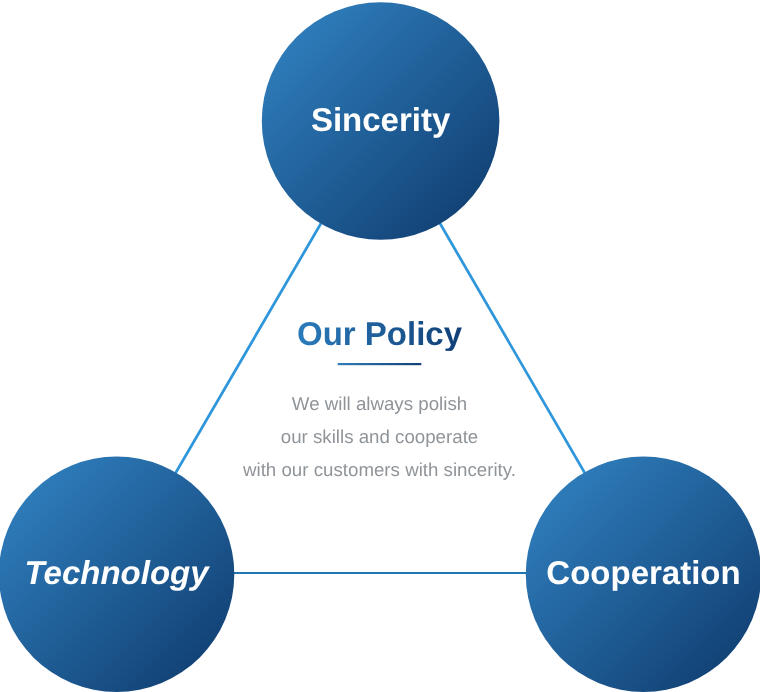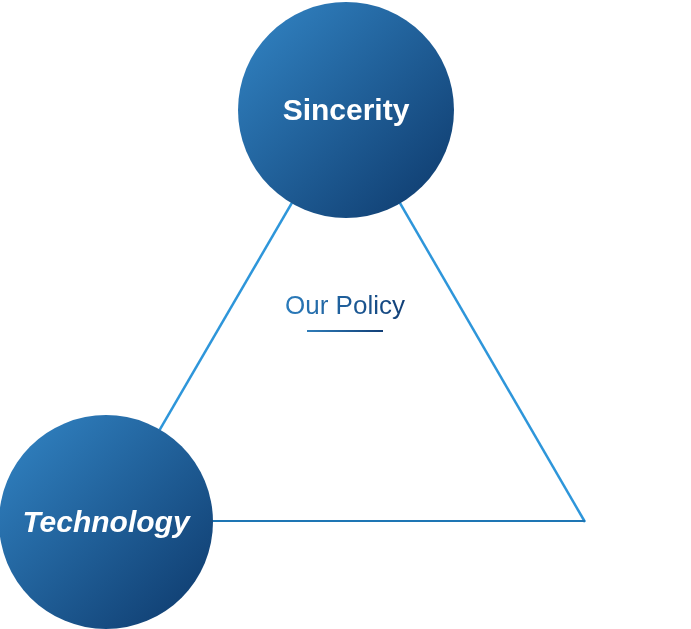--- a/index.html
+++ b/index.html
@@ -67,23 +67,23 @@
   .policy-center {
     position: absolute;
     left: 345px;
     top: 291px;
     transform: translateX(-50%);
     width: 420px;
     text-align: center;
   }
   .policy-title {
     margin: 0;
-    font-size: 26px;
+    font-size: 30px;
     line-height: 28px;
-    font-weight: 400;
+    font-weight: 700;
     background: linear-gradient(90deg, var(--title-gradient-start, #2b7cbc) 0%, var(--title-gradient-end, #113f77) 100%);
     -webkit-background-clip: text;
     background-clip: text;
     -webkit-text-fill-color: transparent;
     color: transparent;
     display: inline-block;
   }
   .policy-underline {
     width: 76px;
     height: 2px;
@@ -113,19 +113,27 @@
   </svg>
 
   <div class="circle circle-top">
     <span class="circle-label">Sincerity</span>
   </div>
 
   <div class="circle circle-left">
     <span class="circle-label">Technology</span>
   </div>
 
+  <div class="circle circle-right">
+    <span class="circle-label">Cooperation</span>
+  </div>
 
   <div class="policy-center">
     <h2 class="policy-title">Our Policy</h2>
     <div class="policy-underline"></div>
+    <p class="policy-desc">
+      <span class="desc-line">We will always polish</span>
+      <span class="desc-line">our skills and cooperate</span>
+      <span class="desc-line">with our customers with sincerity.</span>
+    </p>
   </div>
 
 </div>
 
 </body></html>

